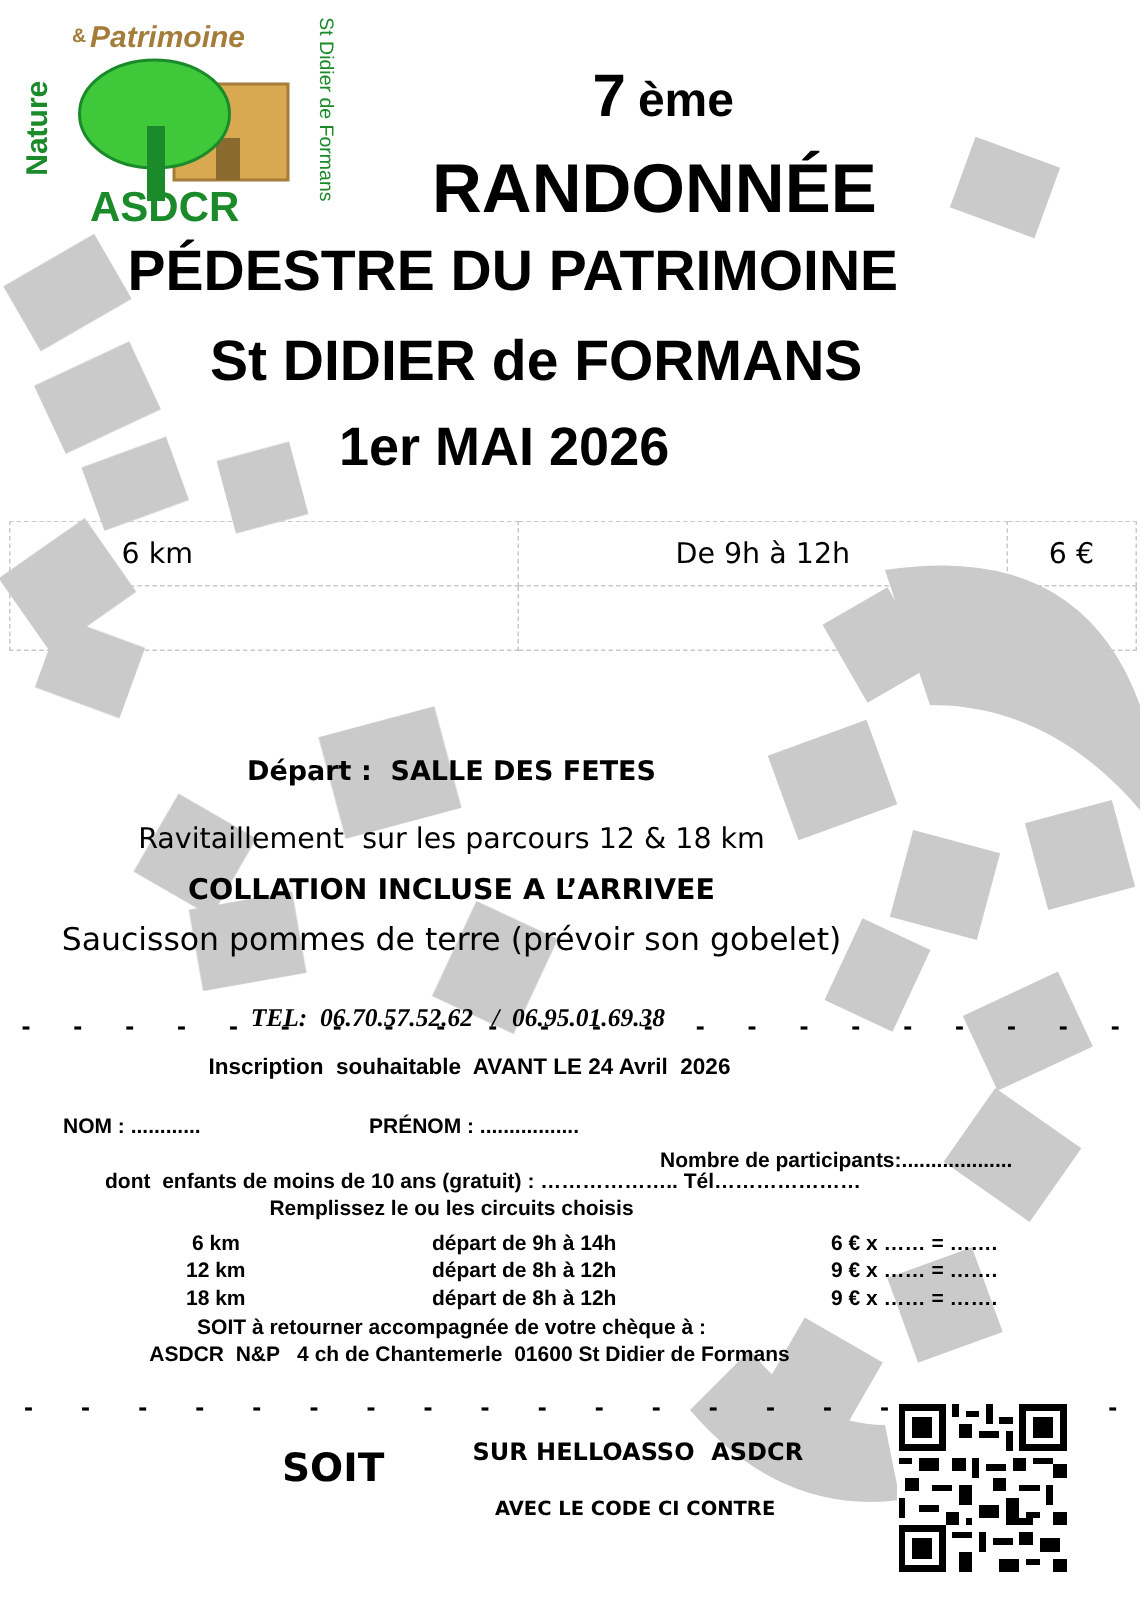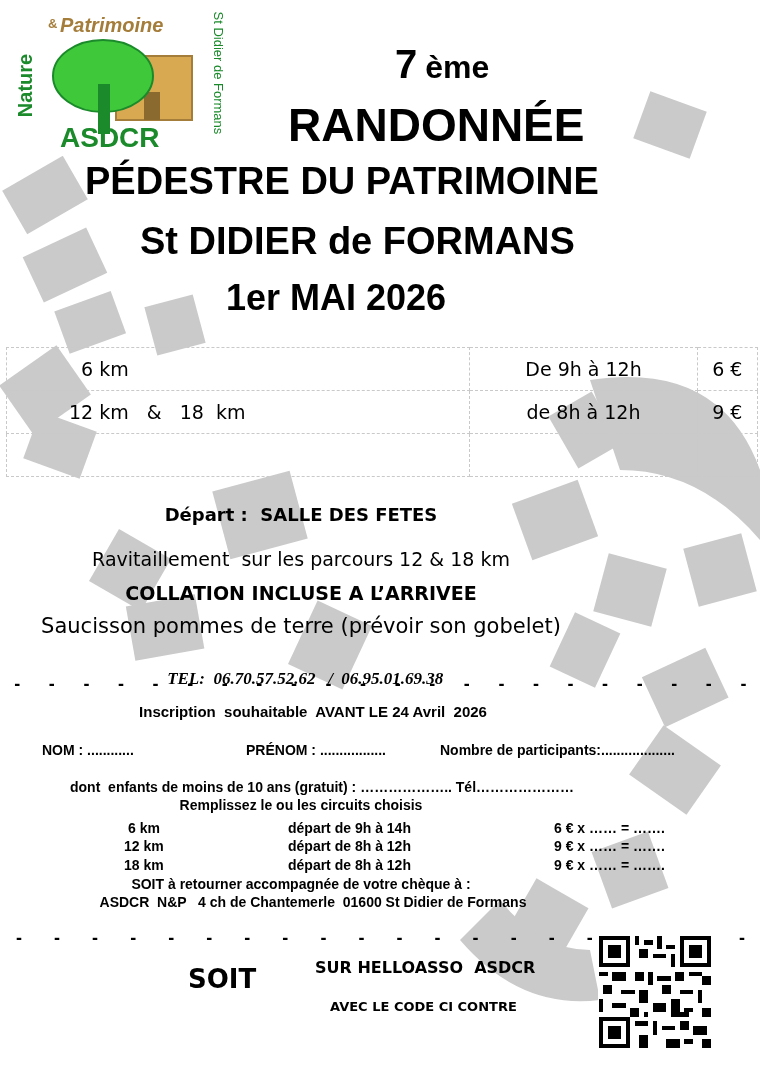--- a/index.html
+++ b/index.html
@@ -76,25 +76,20 @@
 <div class="layer title t5">1er MAI 2026</div>
 
 <table class="tarif">
   <tbody>
   <tr>
     <td style="padding-left:74px;">6 km</td>
     <td style="text-align:center;">De 9h à 12h</td>
     <td style="text-align:center;">6 €</td>
   </tr>
   <tr>
-    <td style="padding-left:62px;white-space:pre;">12 km   &amp;   18  km</td>
-    <td style="text-align:center;">de 8h à 12h</td>
-    <td style="text-align:center;">9 €</td>
-  </tr>
-  <tr>
     <td></td>
         <td></td>
         <td></td>
   </tr>
 </tbody>
   </table>
 <div class="layer calib center" style="top:504px;font-size:18px;font-weight:bold;white-space:pre;">Départ :  SALLE DES FETES</div>
 
 <div class="layer calib center" style="top:548px;font-size:19px;white-space:pre;">Ravitaillement  sur les parcours 12 &amp; 18 km</div>
 <div class="layer calib center" style="top:582px;font-size:19px;font-weight:bold;">COLLATION INCLUSE A L’ARRIVEE</div>
@@ -124,21 +119,21 @@
     <span>-</span>
     <span>-</span>
     <span>-</span>
     <span>-</span>
     <span>-</span>
 </div>
 
 <div class="layer form center" style="top:703px;font-size:15px;white-space:pre;padding-left:12px;">Inscription  souhaitable  AVANT LE 24 Avril  2026</div>
 <div class="layer form" style="top:742px;left:42px;">NOM : ............</div>
 <div class="layer form" style="top:742px;left:246px;">PRÉNOM : .................</div>
-<div class="layer form" style="top:742px;left:440px;">Nombre de participants:...................</div>
+<div class="layer form" style="top:765px;left:440px;">Nombre de participants:...................</div>
 <div class="layer form" style="top:779px;left:70px;white-space:pre;">dont  enfants de moins de 10 ans (gratuit) : ……………….. Tél…………………</div>
 <div class="layer form center" style="top:797px;">Remplissez le ou les circuits choisis</div>
 
 <div class="row3" style="top:820px;left:128px;">
   <span style="width:160px;">6 km</span>
   <span style="width:266px;">départ de 9h à 14h</span>
   <span>6 € x …… = …….</span>
 </div>
 <div class="row3" style="top:838px;left:124px;">
   <span style="width:164px;">12 km</span>

